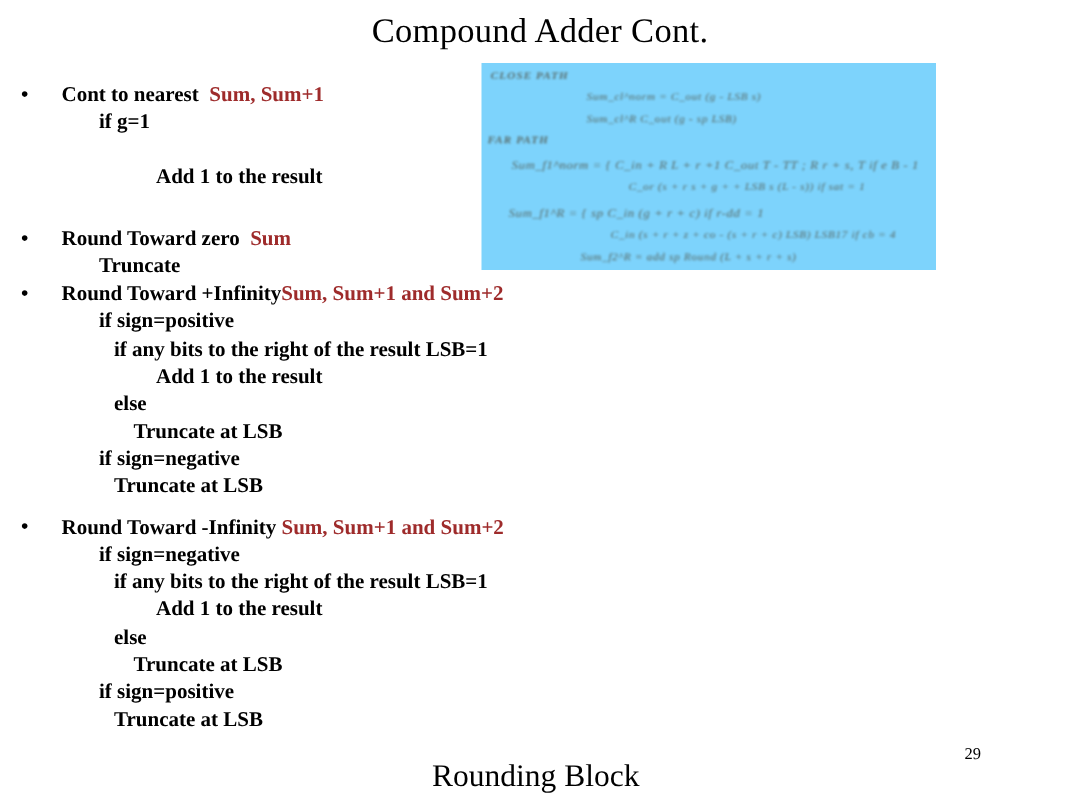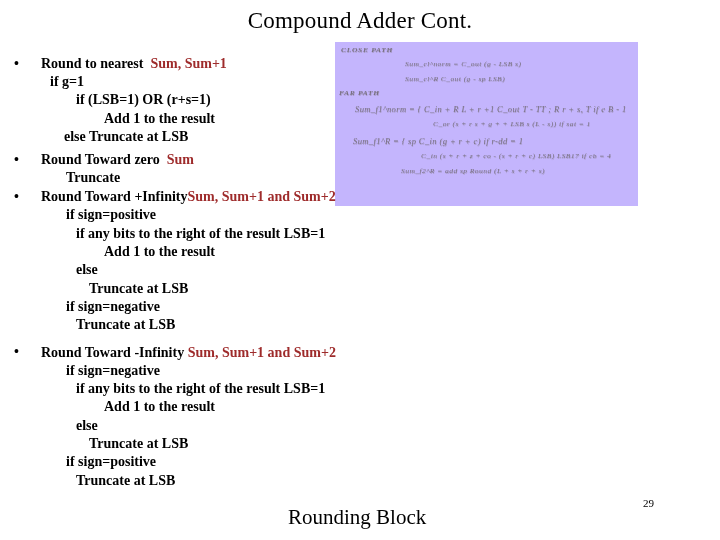--- a/index.html
+++ b/index.html
@@ -30,25 +30,25 @@
     font-size: 23px;
     font-weight: normal;
     color: #000000;
     letter-spacing: 0.2px;
     white-space: nowrap;
   }
 
   
   #formula-panel {
     position: absolute;
-    left: 335px;
+    left: 321px;
     top: 42px;
     width: 303px;
-    height: 164px;
-    background: #c4b5fd;
+    height: 138px;
+    background: #7dd3fc;
     overflow: hidden;
   }
   #formula-panel .fx-line {
     position: absolute;
     white-space: nowrap;
     color: #4a4636;
     font-family: "Liberation Serif", "DejaVu Serif", serif;
     font-style: italic;
     
     opacity: 0.62;
@@ -118,26 +118,24 @@
     <div class="fx-line fx-body" style="left:24px; top:33px;">Sum_cl^R  C_out (g - sp  LSB)</div>
     <div class="fx-line fx-head" style="left:4px; top:47px;">FAR PATH</div>
     <div class="fx-line fx-big" style="left:20px; top:63px;text-align:right;">Sum_f1^norm = { C_in + R  L + r  +1 C_out  T - TT   ;  R  r + s, T  if e B - 1</div>
     <div class="fx-line fx-body" style="left:52px; top:78px;">C_or  (s  + r  s + g + + LSB  s  (L - s))              if sat = 1</div>
     <div class="fx-line fx-big" style="left:18px; top:95px;">Sum_f1^R = { sp  C_in  (g + r + c)                        if r-dd = 1</div>
     <div class="fx-line fx-body" style="left:40px; top:110px;">C_in  (s + r + z + co - (s + r + c)  LSB)  LSB17  if cb = 4</div>
     <div class="fx-line fx-body" style="left:20px; top:125px;">Sum_f2^R = add  sp  Round (L + s + r + s)</div>
   </div>
 
   <div class="bullet-dot" style="top:55px;">•</div>
-  <div class="body-line" style="left:41px; top:55px;"><span>Round to nearest</span><span>&nbsp;&nbsp;</span><span class="accent">Sum, Sum+1</span></div>
+  <div class="body-line" style="left:41px; top:55px;"><span>Cont to nearest</span><span>&nbsp;&nbsp;</span><span class="accent">Sum, Sum+1</span></div>
 
-  <div class="body-line" style="left:50px; top:73px;">if g=1</div>
-  <div class="body-line" style="left:76px; top:91px;">if (LSB=1) OR (r+s=1)</div>
+  <div class="body-line" style="left:66px; top:73px;">if g=1</div>
   <div class="body-line" style="left:104px; top:110px;">Add 1 to the result</div>
-  <div class="body-line" style="left:64px; top:128px;">else Truncate at LSB</div>
 
   <div class="bullet-dot" style="top:151px;">•</div>
   <div class="body-line" style="left:41px; top:151px;"><span>Round Toward zero</span><span>&nbsp;&nbsp;</span><span class="accent">Sum</span></div>
 
   <div class="body-line" style="left:66px; top:169px;">Truncate</div>
 
   <div class="bullet-dot" style="top:188px;">•</div>
   <div class="body-line" style="left:41px; top:188px;"><span>Round Toward +Infinity</span><span class="accent">Sum, Sum+1 and Sum+2</span></div>
 
   <div class="body-line" style="left:66px; top:206px;">if sign=positive</div>

